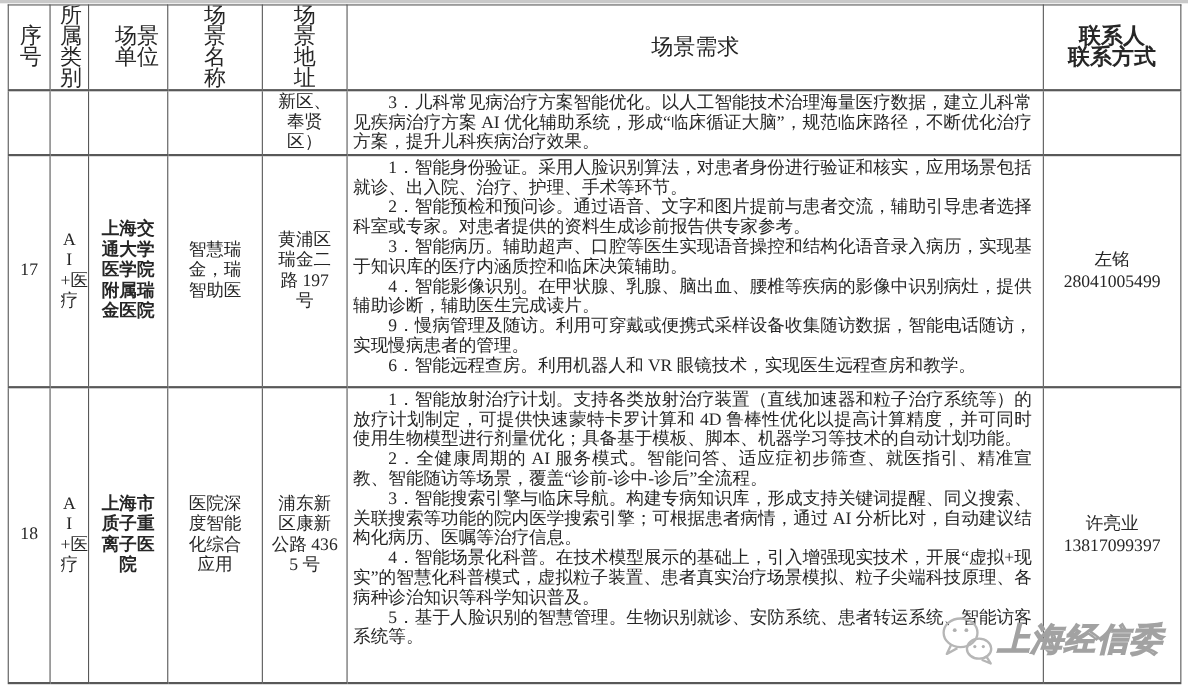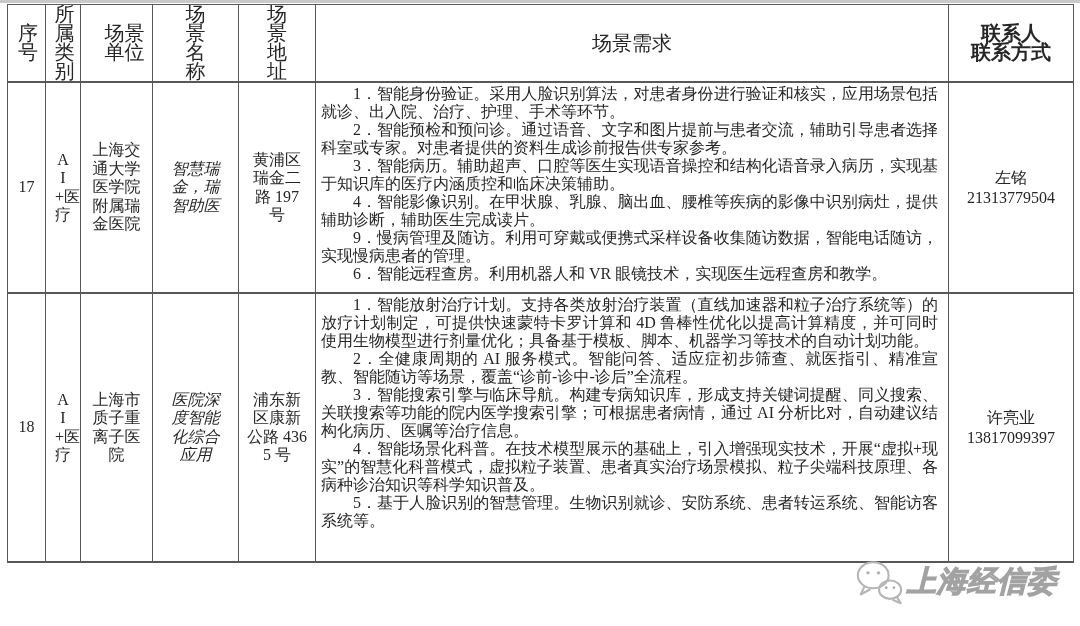--- a/index.html
+++ b/index.html
@@ -36,22 +36,22 @@
   .hwrap{display:inline-block;line-height:19px;word-break:break-all;}
   .hw1{width:17px;}
   .hw3{width:50px;margin-left:16px;}
   .hw2{width:34px;}
   .hblock{display:block;line-height:19px;font-weight:bold;}
 
   td.center{
     text-align:center;vertical-align:middle;
     line-height:18.5px;word-break:break-all;padding:0 9px;
   }
-  td.unitcol{padding:0 11px;}
-  td.namecol{padding:0 12px;font-style:italic;}
+  td.unitcol{padding:0 11px;font-weight:bold;}
+  td.namecol{padding:0 12px;}
   td.addrcol{padding:0 8px;}
 
   td.req{
     vertical-align:top;text-align:justify;
     padding:2px 10px 1px 5px;
   }
   td.req p{
     margin:0;text-indent:2em;
     line-height:18px;font-size:16px;
   }
@@ -98,38 +98,49 @@
         <th><span class="hwrap hw2">场景名称</span></th>
         <th><span class="hwrap hw2">场景地址</span></th>
         <th><span>场景需求</span></th>
         <th>
           <span class="hblock">联系人</span>
           <span class="hblock">联系方式</span>
         </th>
       </tr>
     </thead>
     <tbody>
+      <tr class="r-cont">
+        <td class="center"></td>
+        <td class="center"></td>
+        <td class="center unitcol"></td>
+        <td class="center namecol"></td>
+        <td class="center addrcol">新区、奉贤区）</td>
+        <td class="req">
+          <p>3．儿科常见病治疗方案智能优化。以人工智能技术治理海量医疗数据，建立儿科常见疾病治疗方案 AI 优化辅助系统，形成“临床循证大脑”，规范临床路径，不断优化治疗方案，提升儿科疾病治疗效果。</p>
+        </td>
+        <td class="contact"></td>
+      </tr>
 
       <tr class="r-17">
         <td class="center">17</td>
         <td class="center">AI+医疗</td>
         <td class="center unitcol">上海交通大学医学院附属瑞金医院</td>
         <td class="center namecol">智慧瑞金，瑞智助医</td>
         <td class="center addrcol">黄浦区瑞金二路 197 号</td>
         <td class="req">
           <p>1．智能身份验证。采用人脸识别算法，对患者身份进行验证和核实，应用场景包括就诊、出入院、治疗、护理、手术等环节。</p>
           <p>2．智能预检和预问诊。通过语音、文字和图片提前与患者交流，辅助引导患者选择科室或专家。对患者提供的资料生成诊前报告供专家参考。</p>
           <p>3．智能病历。辅助超声、口腔等医生实现语音操控和结构化语音录入病历，实现基于知识库的医疗内涵质控和临床决策辅助。</p>
           <p>4．智能影像识别。在甲状腺、乳腺、脑出血、腰椎等疾病的影像中识别病灶，提供辅助诊断，辅助医生完成读片。</p>
           <p>9．慢病管理及随访。利用可穿戴或便携式采样设备收集随访数据，智能电话随访，实现慢病患者的管理。</p>
           <p>6．智能远程查房。利用机器人和 VR 眼镜技术，实现医生远程查房和教学。</p>
         </td>
         <td class="contact">
           <span class="contact-name">左铭</span>
-          <span class="contact-phone">21313779504</span>
+          <span class="contact-phone">28041005499</span>
         </td>
       </tr>
 
       <tr class="r-18">
         <td class="center">18</td>
         <td class="center">AI+医疗</td>
         <td class="center unitcol">上海市质子重离子医院</td>
         <td class="center namecol">医院深度智能化综合应用</td>
         <td class="center addrcol">浦东新区康新公路 4365 号</td>
         <td class="req">

